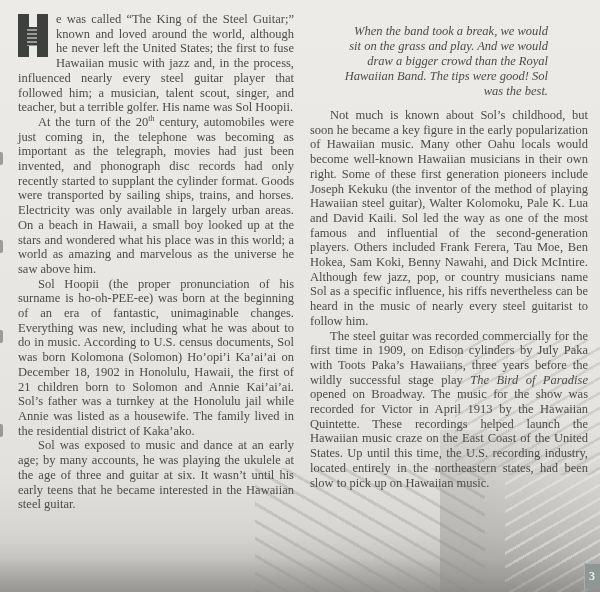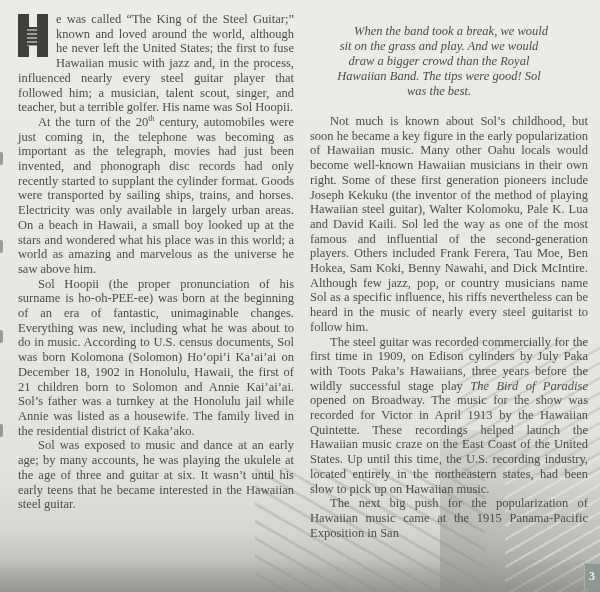--- a/index.html
+++ b/index.html
@@ -63,22 +63,22 @@
 
   .para { margin: 0; }
   .indent { text-indent: 20px; }
 
   sup.ordinal { font-size: 8px; line-height: 0; vertical-align: super; margin-top: 28px; }
 
   .book-title { font-style: italic; }
 
   .pullquote {
     font-style: italic;
-    text-align: center;
-    margin: 9px 40px 15px 20px;
+    text-align: right;
+    margin: 9px 40px 9px 20px;
     text-indent: 24px;
     line-height: 15px;
   }
 
   
   .dropcap {
     float: left;
     display: block;
     width: 30px; height: 43px;
     margin: 2px 8px 1px 0;
@@ -140,18 +140,17 @@
     <p class="para indent">Sol Hoopii (the proper pronunciation of his surname is ho-oh-PEE-ee) was born at the beginning of an era of fantastic, unimaginable changes. Everything was new, including what he was about to do in music. According to U.S. census documents, Sol was born Kolomona (Solomon) Ho’opi’i Ka’ai’ai on December 18, 1902 in Honolulu, Hawaii, the first of 21 children born to Solomon and Annie Kai’ai’ai. Sol’s father was a turnkey at the Honolulu jail while Annie was listed as a housewife. The family lived in the residential district of Kaka’ako.</p>
     <p class="para indent">Sol was exposed to music and dance at an early age; by many accounts, he was playing the ukulele at the age of three and guitar at six. It wasn’t until his early teens that he became interested in the Hawaiian steel guitar.</p>
   </div>
 
   <div class="col col-right">
     <div class="pullquote">When the band took a break, we would sit on the grass and play. And we would draw a bigger crowd than the Royal Hawaiian Band. The tips were good! Sol was the best.</div>
     <p class="para indent">Not much is known about Sol’s childhood, but soon he became a key figure in the early popularization of Hawaiian music. Many other Oahu locals would become well-known Hawaiian musicians in their own right. Some of these first generation pioneers include Joseph Kekuku (the inventor of the method of playing Hawaiian steel guitar), Walter Kolomoku, Pale K. Lua and David Kaili. Sol led the way as one of the most famous and influential of the second-generation players. Others included Frank Ferera, Tau Moe, Ben Hokea, Sam Koki, Benny Nawahi, and Dick McIntire. Although few jazz, pop, or country musicians name Sol as a specific influence, his riffs nevertheless can be heard in the music of nearly every steel guitarist to follow him.</p>
     <p class="para indent">
       <span>The steel guitar was recorded commercially for the first time in 1909, on Edison cylinders by July Paka with Toots Paka’s Hawaiians, three years before the wildly successful stage play </span><span class="book-title">The Bird of Paradise</span><span> opened on Broadway. The music for the show was recorded for Victor in April 1913 by the Hawaiian Quintette. These recordings helped launch the Hawaiian music craze on the East Coast of the United States. Up until this time, the U.S. recording industry, located entirely in the northeastern states, had been slow to pick up on Hawaiian music.</span>
     </p>
-    <p class="para indent">The next big push for the popularization of Hawaiian music came at the 1915 Panama-Pacific Exposition in San</p>
   </div>
 
   <div class="page-badge">3</div>
 
 </div>
 
 </body></html>

